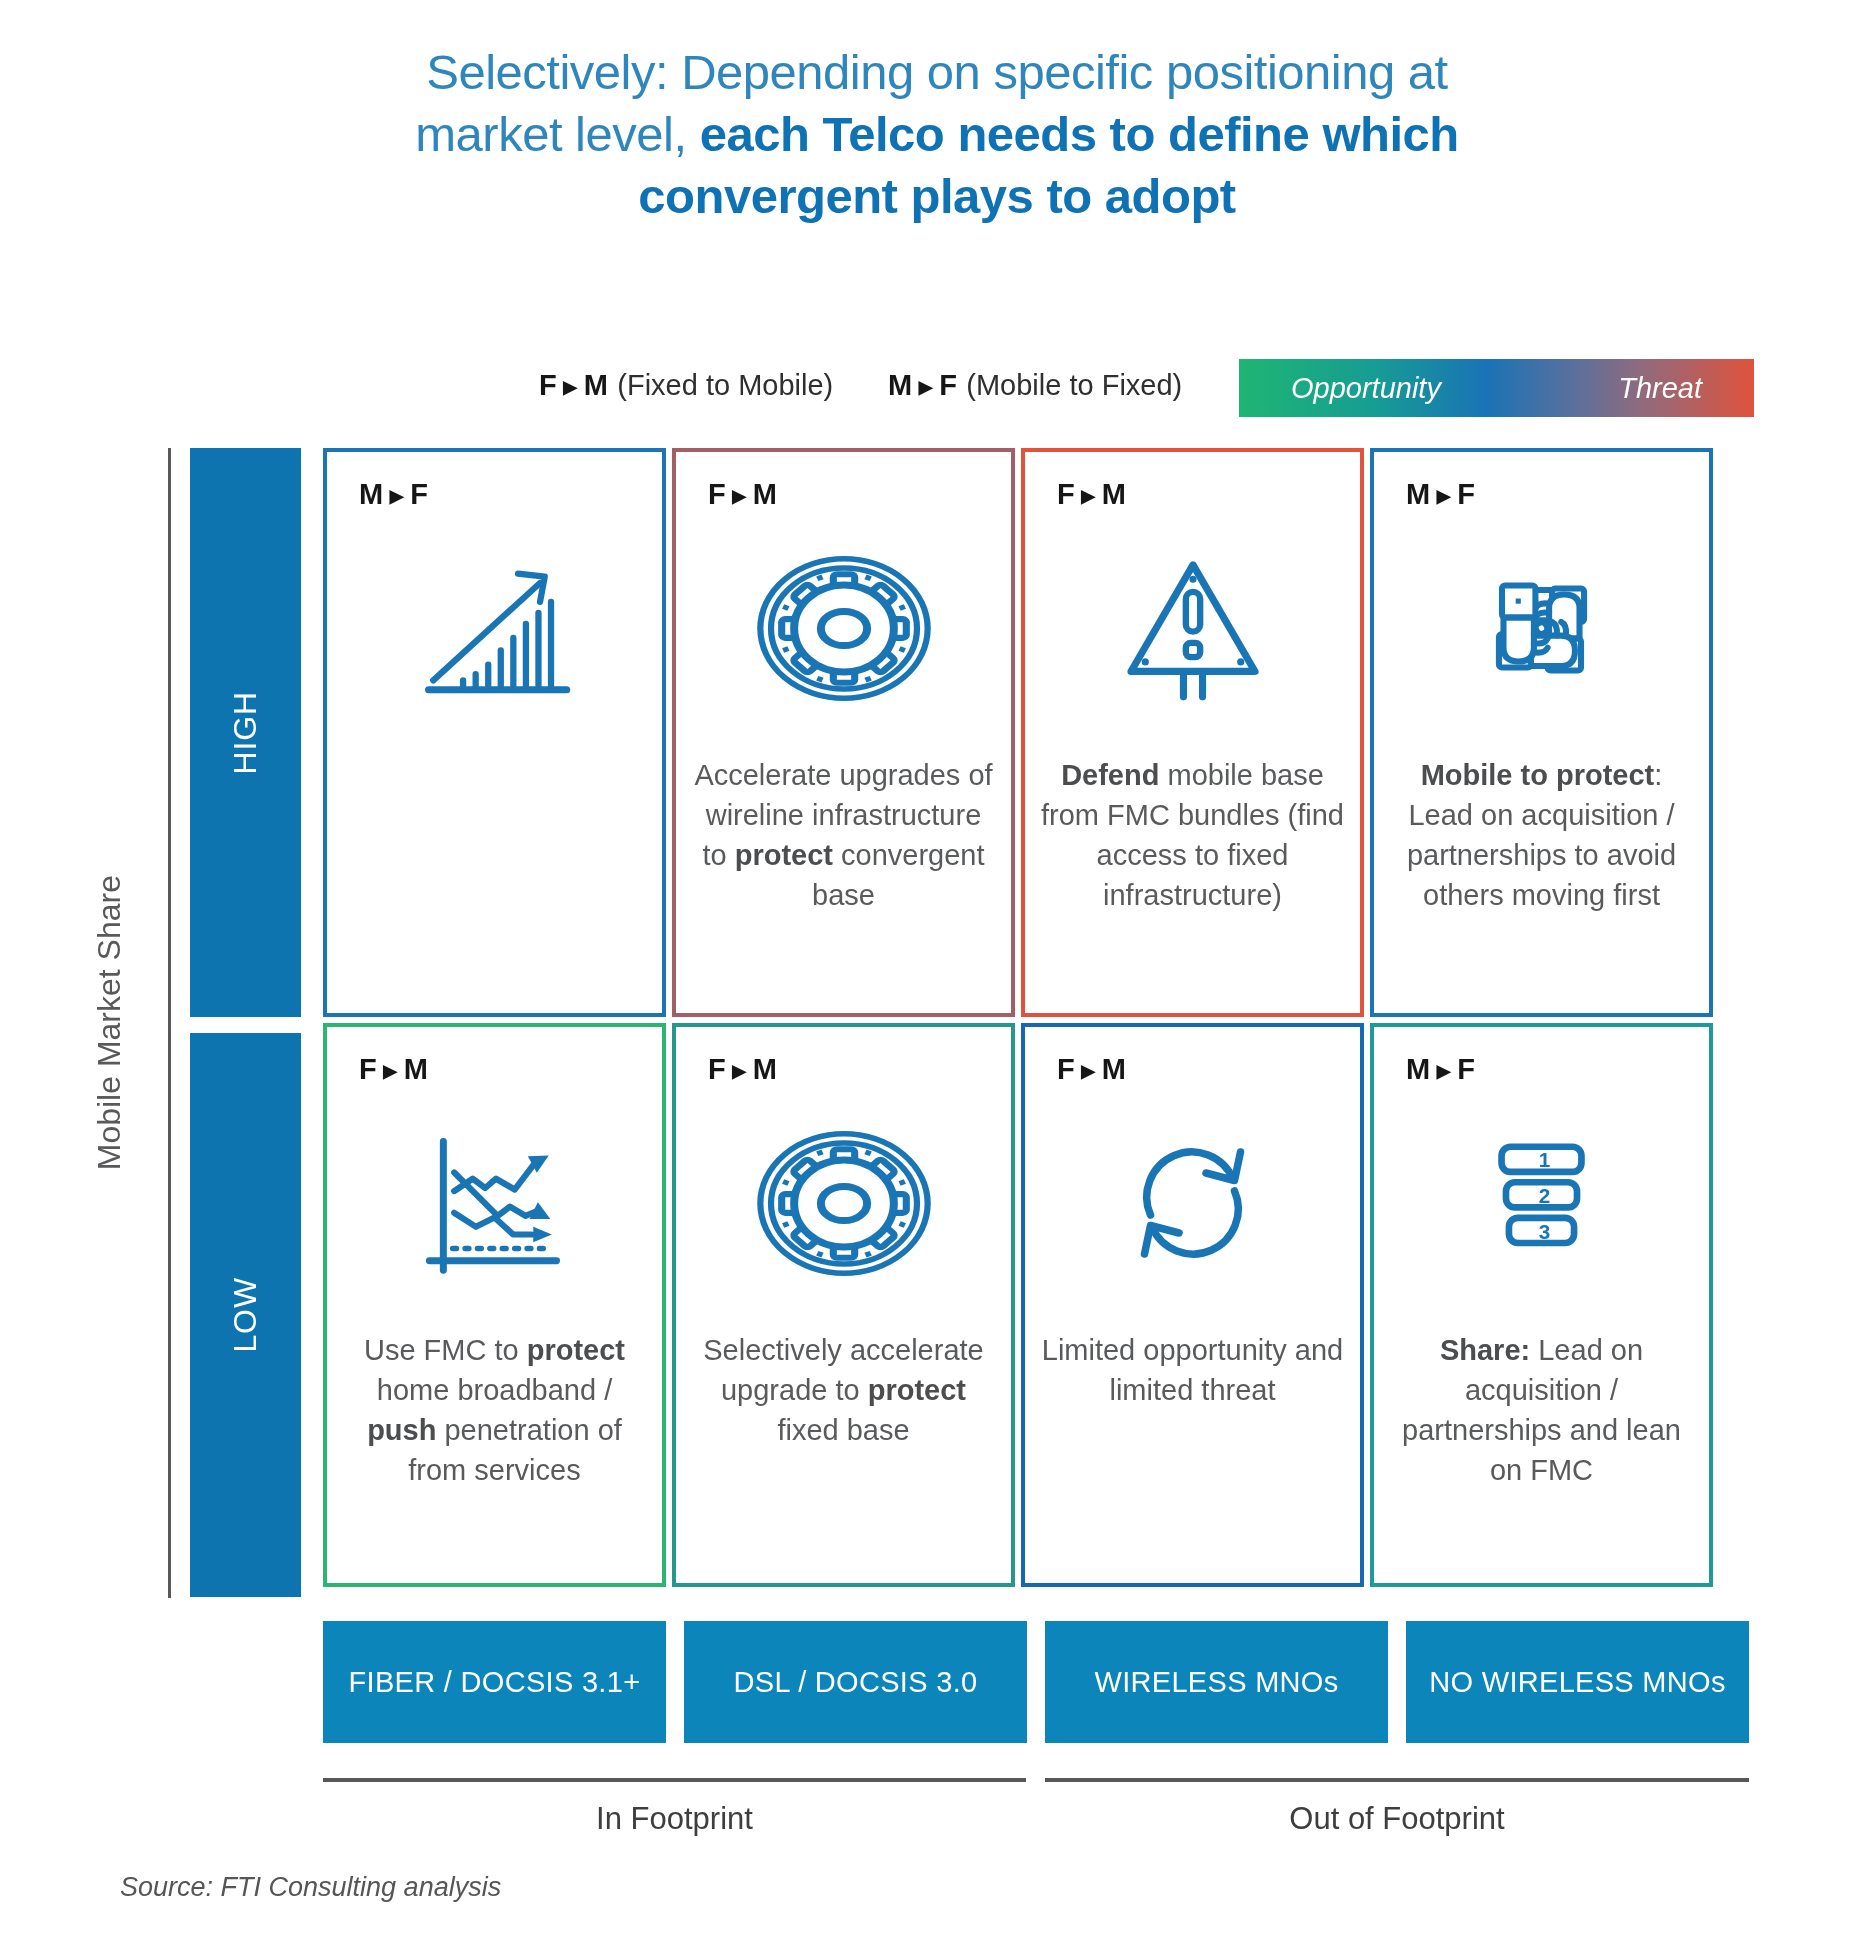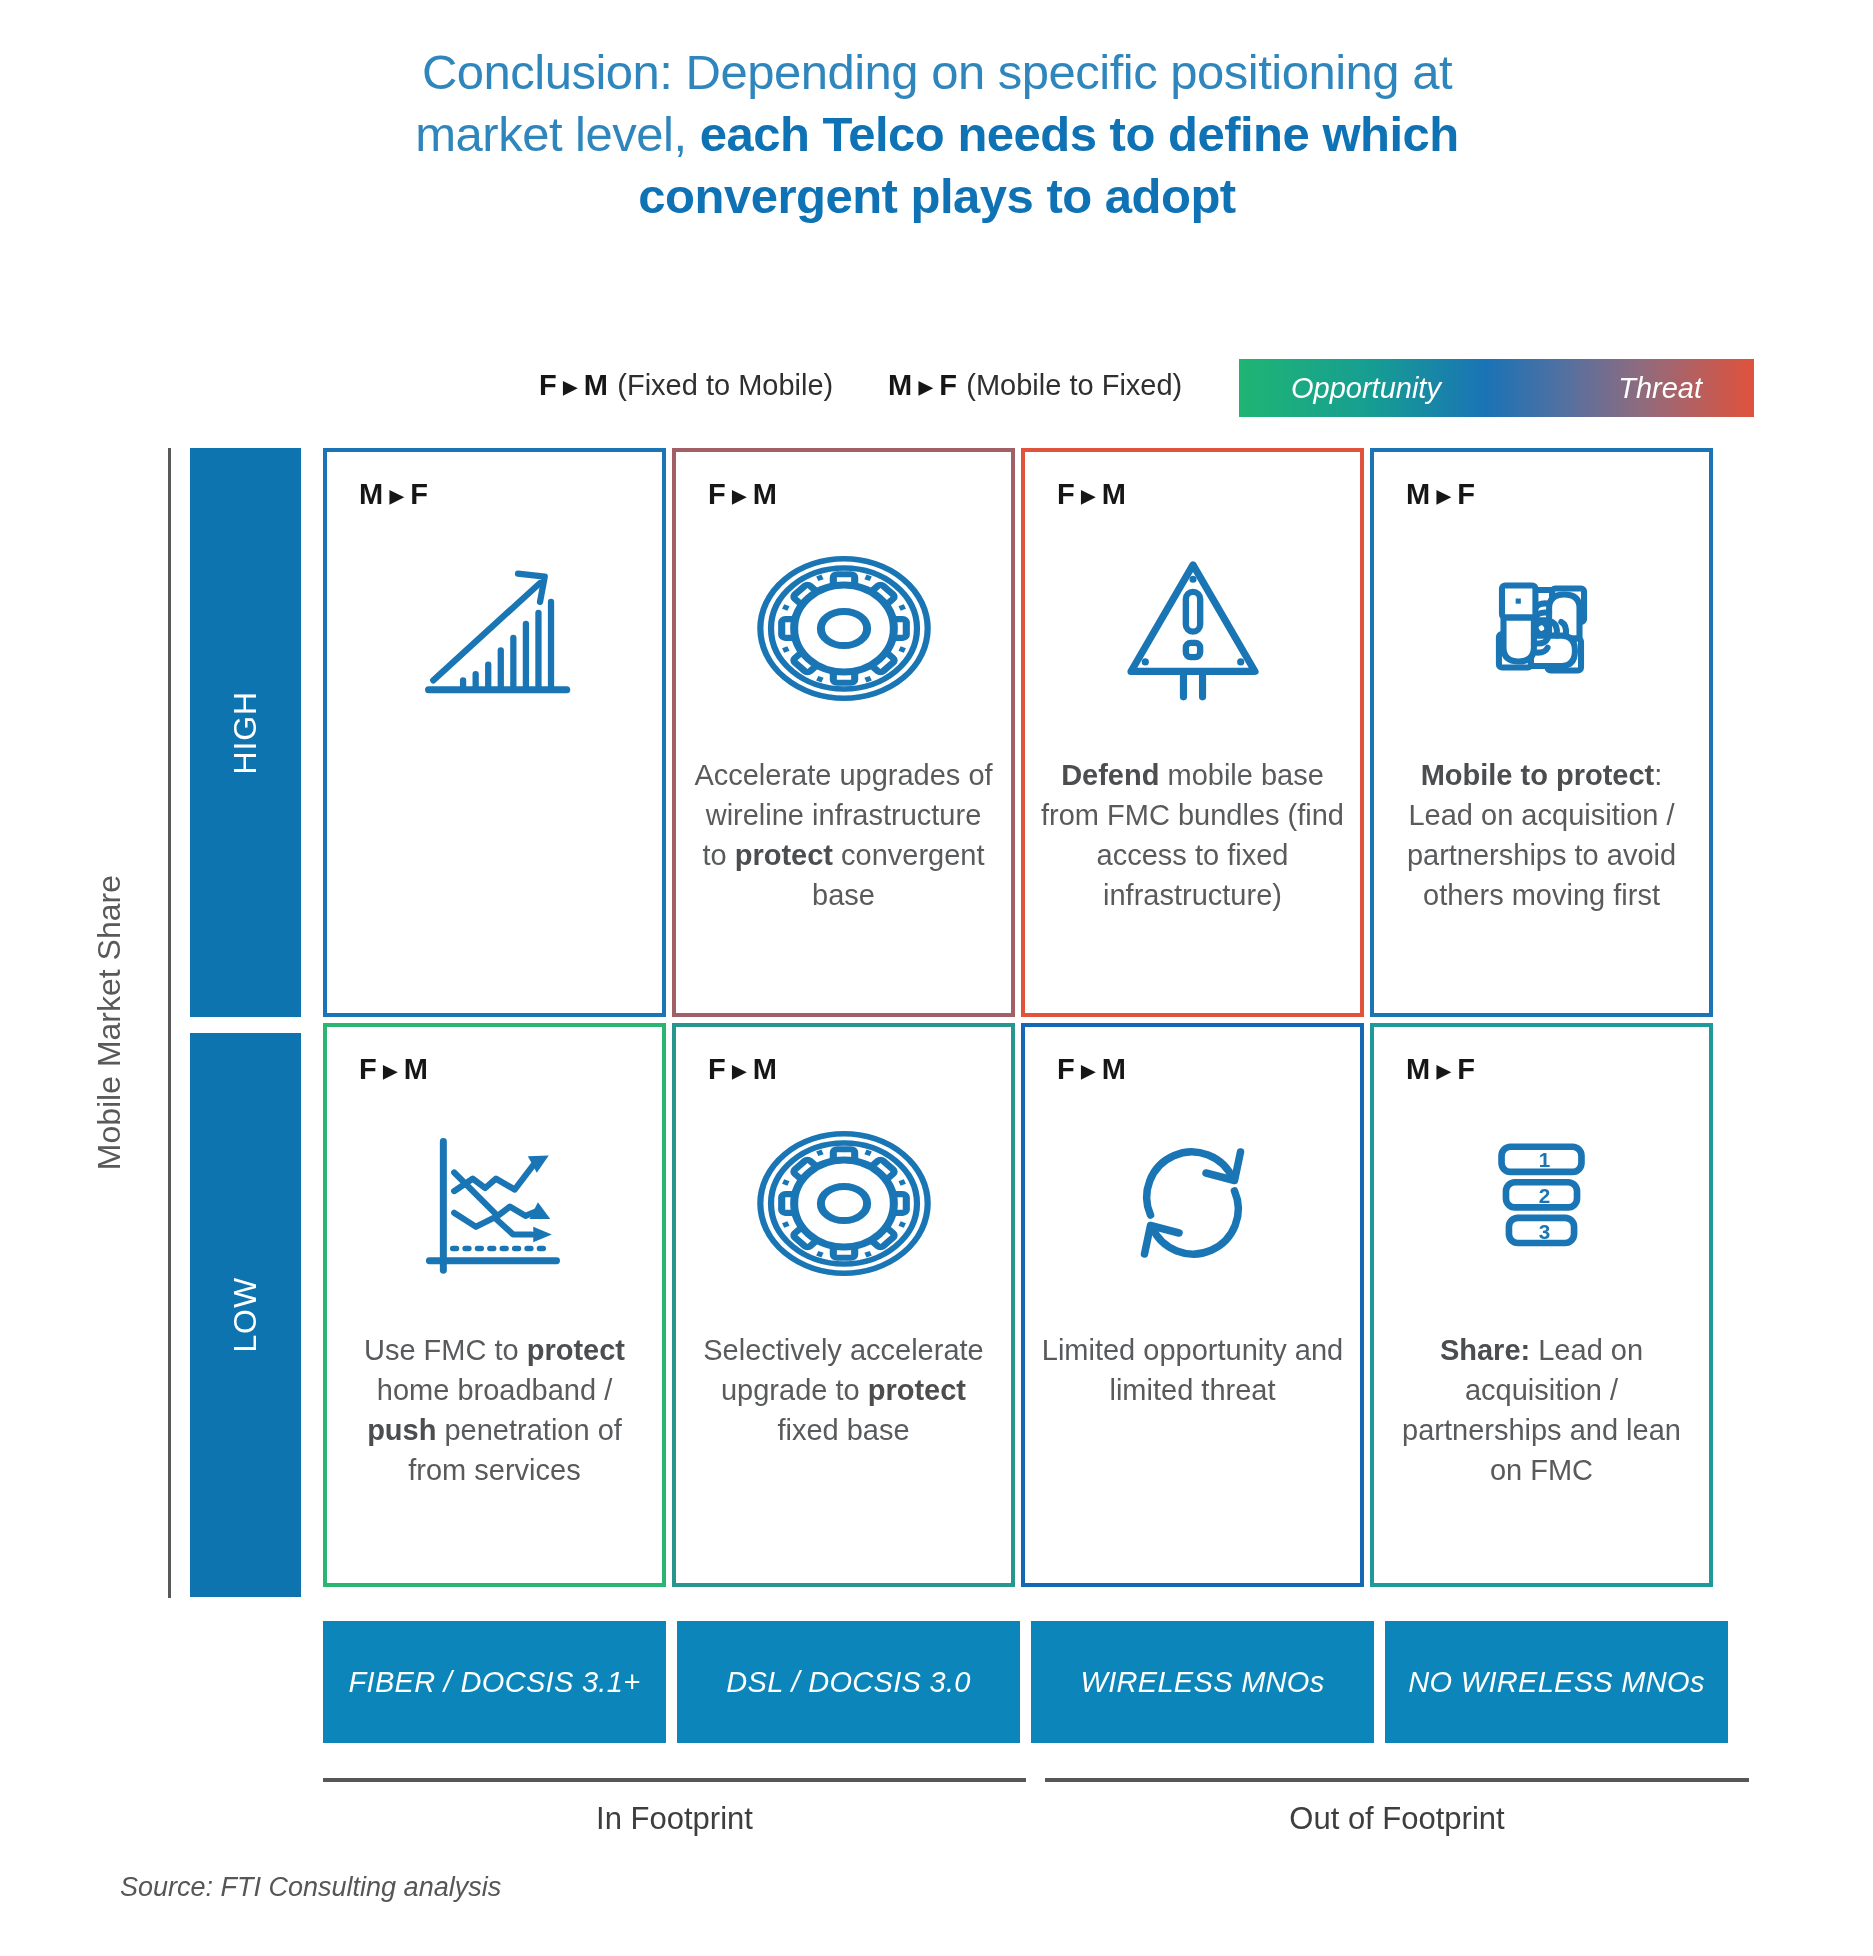--- a/index.html
+++ b/index.html
@@ -39,40 +39,40 @@
   .card{background:#fff;border:4.7px solid #1b74b4;box-sizing:border-box;position:relative;
         display:flex;flex-direction:column;align-items:center;}
   .tag{position:absolute;top:26px;left:32px;font-size:29px;font-weight:700;color:#161616;}
   .icon-box{margin-top:86px;height:180px;display:flex;align-items:center;justify-content:center;}
   .card-text{margin-top:37px;font-size:29px;line-height:1.38;color:#595a5c;
              text-align:center;padding:0 15px;}
   .card-text .b{font-weight:700;color:#4c4d4f;}
 
   
   .colrow{position:absolute;left:323px;top:1621px;display:grid;
-          grid-template-columns:repeat(4,343px);column-gap:11px;font-style:italic;}
+          grid-template-columns:repeat(4,343px);column-gap:18px;}
   .colbox{height:122px;background:#0c86ba;color:#fff;font-size:29px;
           display:flex;align-items:center;justify-content:center;text-align:center;letter-spacing:0.3px;}
   .fline{position:absolute;top:1778px;height:3.7px;background:#565759;}
   .fline-in{left:323px;width:703px;}
   .fline-out{left:1045px;width:704px;}
   .flabel{position:absolute;top:1801px;font-size:31px;color:#3e3e3e;text-align:center;}
   .flabel-in{left:323px;width:703px;}
   .flabel-out{left:1045px;width:704px;}
 
   .source{position:absolute;left:120px;top:1872px;font-style:italic;font-size:27px;color:#565656;}
   svg text{font-family:"Liberation Sans",sans-serif;}
 </style>
 </head>
 <body>
 
 <div class="page">
 
   <div class="title">
-      <div class="tline"><span class="light">Conclusion: Depending on specific positioning at</span></div>
+      <div class="tline"><span class="light">Selectively: Depending on specific positioning at</span></div>
       <div class="tline"><span class="light">market level, </span><span class="strong">each Telco needs to define which</span></div>
       <div class="tline"><span class="strong">convergent plays to adopt</span></div>
     </div>
 
   <div class="legend-item" style="left:539px">
     <span class="labbr"><span>F</span><span class="arr">▶</span><span>M</span></span><span class="ldesc">(Fixed to Mobile)</span>
   </div>
   <div class="legend-item" style="left:888px">
     <span class="labbr"><span>M</span><span class="arr">▶</span><span>F</span></span><span class="ldesc">(Mobile to Fixed)</span>
   </div>

